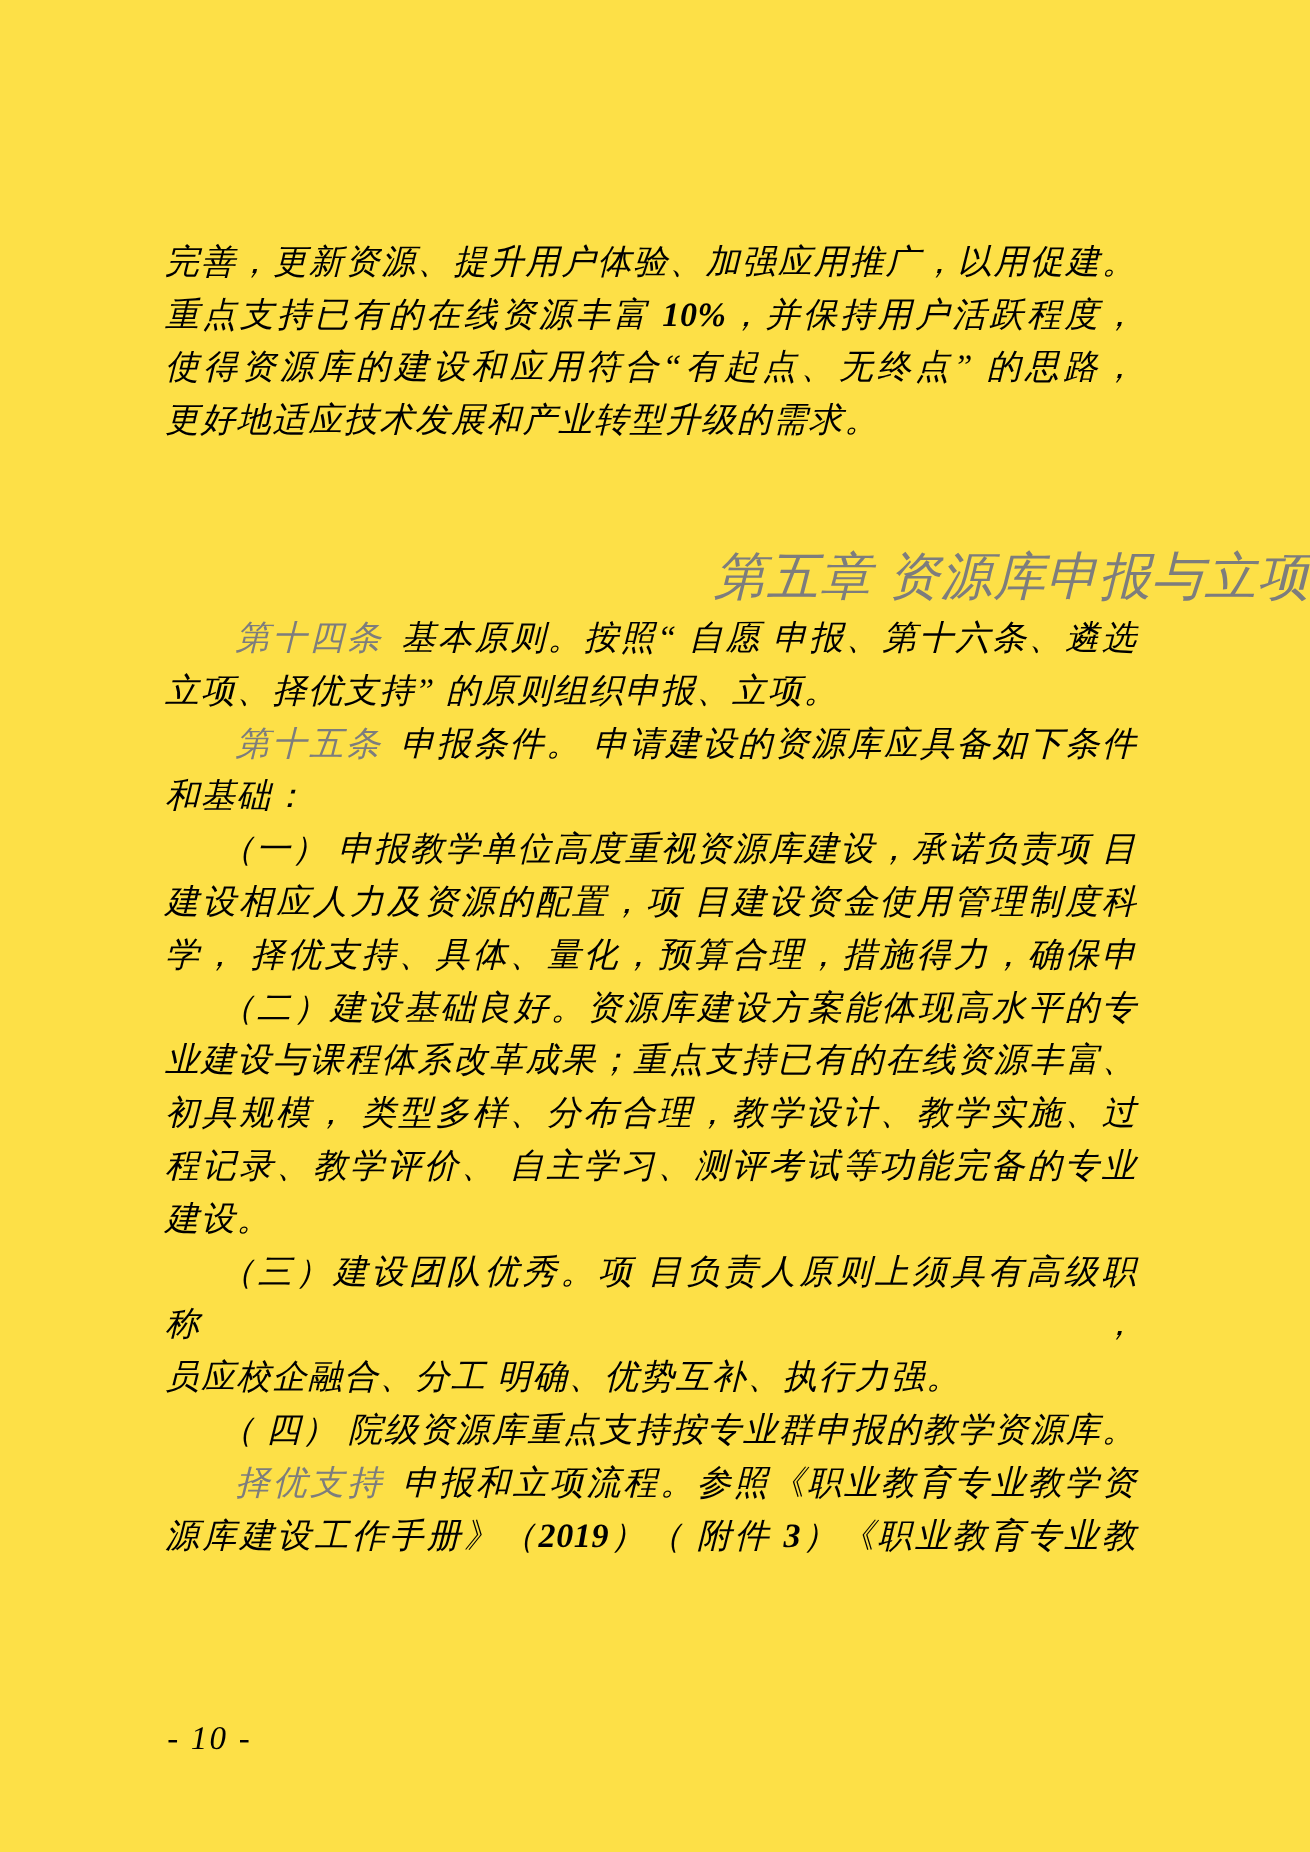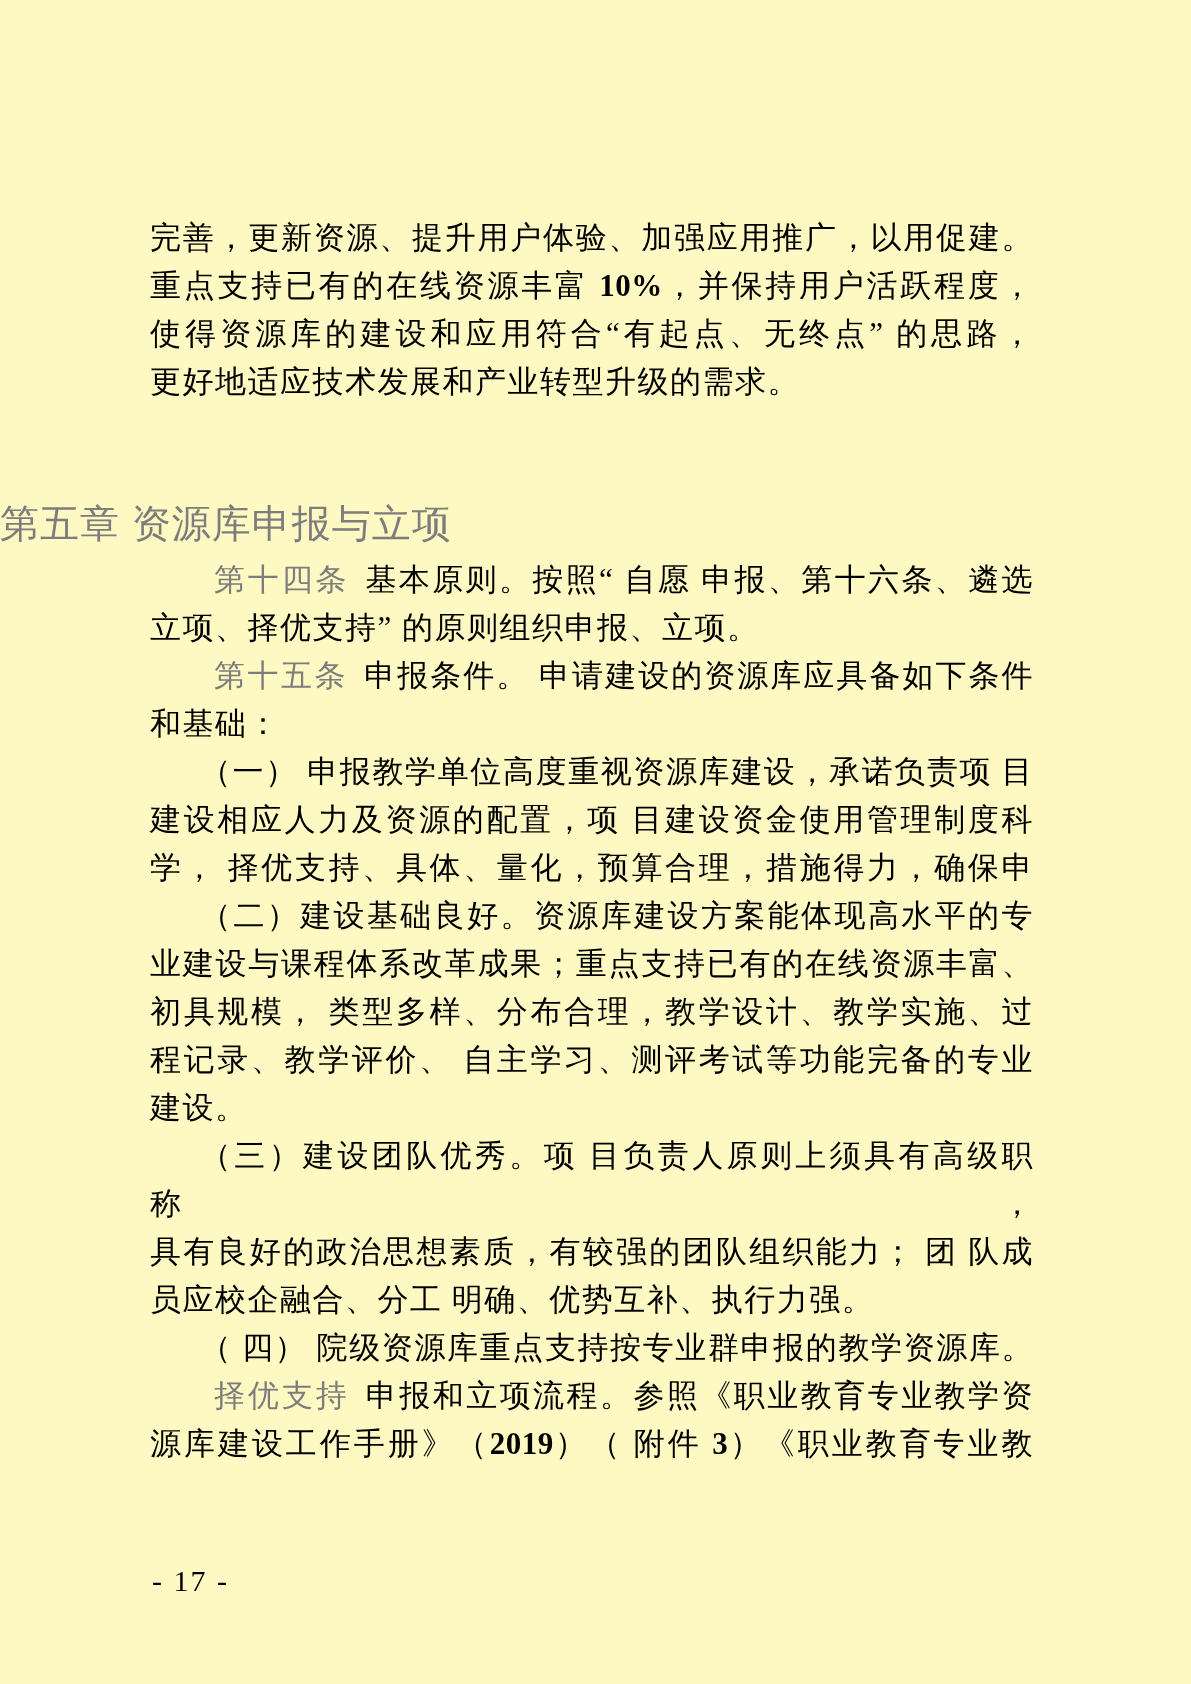--- a/index.html
+++ b/index.html
@@ -1,40 +1,41 @@
 <!DOCTYPE html>
 <html><head>
 <meta charset="utf-8">
 <style>
   html,body{margin:0;padding:0;background:#e8e8e8;}
   .page{
-    position:relative;width:1191px;height:1684px;background:#fef9c3;overflow:hidden;
+    position:relative;width:1191px;height:1684px;background:#fde047;overflow:hidden;
     font-family:"Liberation Serif","DejaVu Serif",serif;color:#000;
     margin:0 auto;
+    font-style:italic;
   }
   .col{position:absolute;left:150px;width:884px;}
   .blockA{top:214px;}
   .blockB{top:556px;}
   .ln{
     font-size:31px;line-height:48px;letter-spacing:1.5px;
     text-align:justify;white-space:normal;
   }
   .fill{text-align-last:justify;}
   .left{text-align-last:left;}
   .ind1{text-indent:50px;}
   .ind2{text-indent:64px;}
   .lbl{
     font-family:"Liberation Sans","DejaVu Sans",sans-serif;
     color:#7d7d7d;margin-right:16px;letter-spacing:2px;
   }
   .num{font-weight:bold;letter-spacing:0.5px;}
   .heading{
-    position:absolute;left:0;top:501px;width:100%;text-align:left;
+    position:absolute;left:0;top:501px;width:100%;text-align:right;
     font-family:"Liberation Sans","DejaVu Sans",sans-serif;
-    font-size:39px;line-height:46px;color:#7d7d7d;letter-spacing:1px;
+    font-size:47px;line-height:46px;color:#7d7d7d;letter-spacing:1px;
   }
   .footer{
     position:absolute;left:152px;top:1564px;
     font-size:30px;line-height:34px;letter-spacing:2px;color:#000;
   }
 </style>
 </head>
 <body>
 
 <div class="page">
@@ -55,22 +56,21 @@
     <div class="ln left">和基础：</div>
     <div class="ln fill ind1">（一） 申报教学单位高度重视资源库建设，承诺负责项 目</div>
     <div class="ln fill">建设相应人力及资源的配置，项 目建设资金使用管理制度科</div>
     <div class="ln fill">学， 择优支持、具体、量化，预算合理，措施得力，确保申</div>
     <div class="ln fill ind1">（二）建设基础良好。资源库建设方案能体现高水平的专</div>
     <div class="ln fill">业建设与课程体系改革成果；重点支持已有的在线资源丰富、</div>
     <div class="ln fill">初具规模， 类型多样、分布合理，教学设计、教学实施、过</div>
     <div class="ln fill">程记录、教学评价、 自主学习、测评考试等功能完备的专业</div>
     <div class="ln left">建设。</div>
     <div class="ln fill ind1">（三）建设团队优秀。项 目负责人原则上须具有高级职称，</div>
-    <div class="ln fill">具有良好的政治思想素质，有较强的团队组织能力； 团 队成</div>
     <div class="ln left">员应校企融合、分工 明确、优势互补、执行力强。</div>
     <div class="ln fill ind1">（ 四） 院级资源库重点支持按专业群申报的教学资源库。</div>
     <div class="ln fill ind2"><span class="lbl">择优支持</span><span>申报和立项流程。参照《职业教育专业教学资</span></div>
     <div class="ln fill"><span>源库建设工作手册》（</span><span class="num">2019</span><span>）（ 附件 </span><span class="num">3</span><span>）《职业教育专业教</span></div>
   </div>
 
-  <div class="footer">- 17 -</div>
+  <div class="footer">- 10 -</div>
 
 </div>
 
 </body></html>

